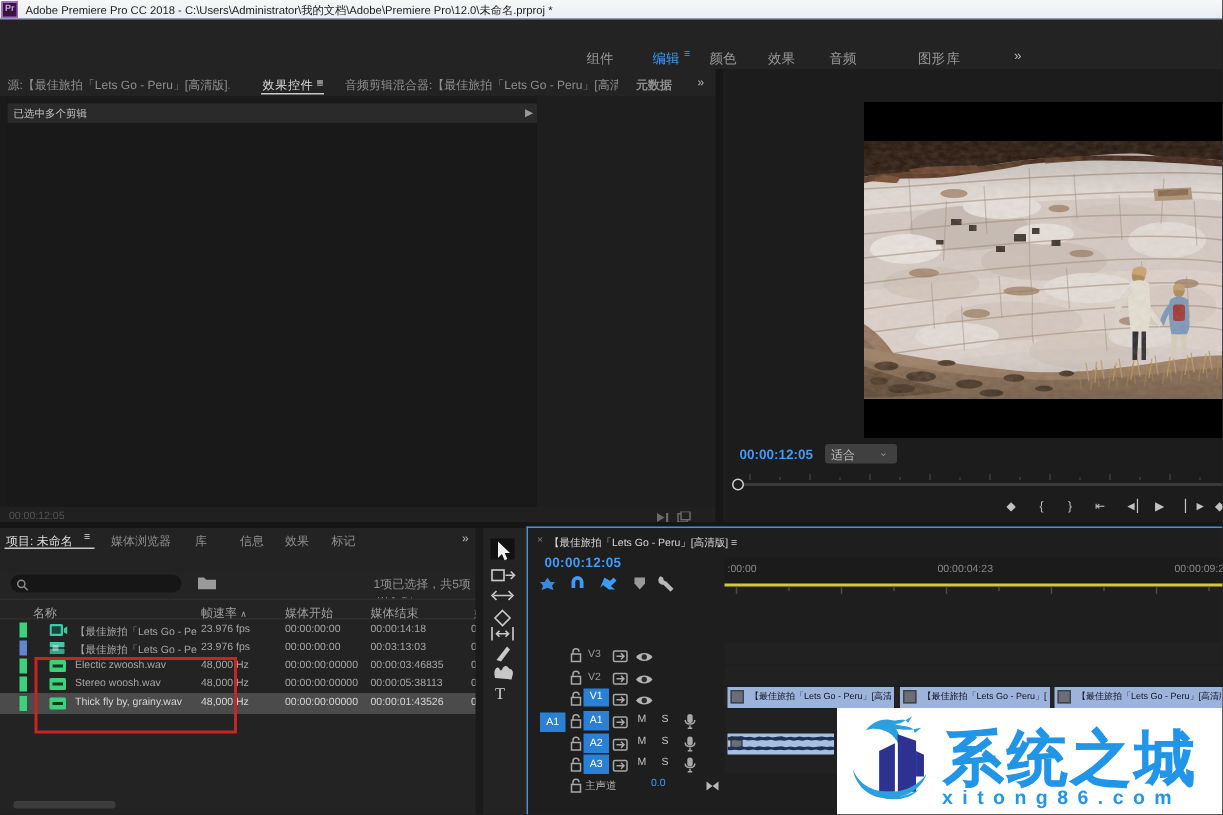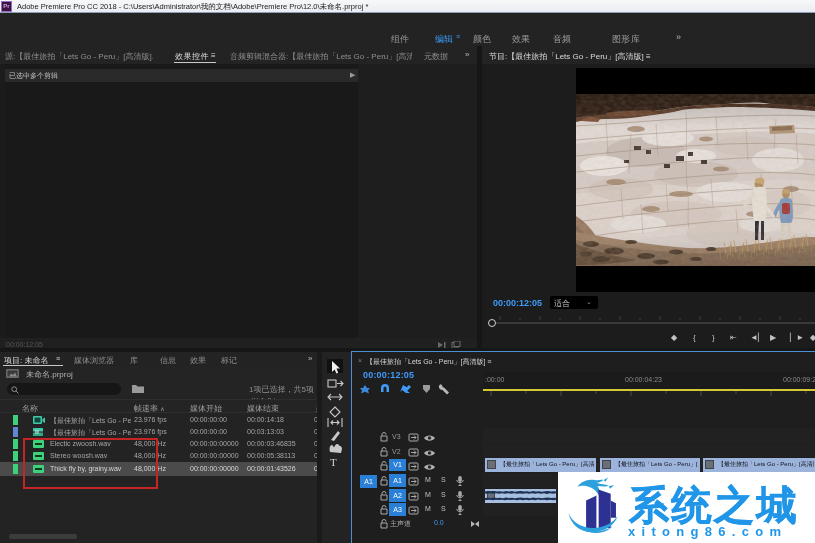--- a/index.html
+++ b/index.html
@@ -30,21 +30,21 @@
   <span class="abs" style="left:676px;top:3px;color:#b8b8b8;">»</span>
 </div>
 
 <div class="abs" style="left:0;top:46px;width:477px;height:305px;background:#232323;">
 
   <div class="abs" style="left:0;top:0;width:477px;height:18px;font-size:8px;color:#8f8f8f;background:#232323;">
     <span class="abs" style="left:5px;top:5px;white-space:nowrap;width:148px;overflow:hidden;">源:【最佳旅拍「Lets Go - Peru」[高清版].mp4</span>
     <span class="abs" style="left:175px;top:5px;color:#dcdcdc;letter-spacing:0.5px;font-family:Liberation Serif, serif;">效果控件</span>
     <span class="abs" style="left:211px;top:5px;color:#dcdcdc;">≡</span>
     <span class="abs" style="left:230px;top:5px;white-space:nowrap;width:182px;overflow:hidden;">音频剪辑混合器:【最佳旅拍「Lets Go - Peru」[高清版]</span>
-    <span class="abs" style="left:424px;top:5px;">元数据</span>
+    <span class="abs" style="left:424px;top:5px;font-weight:bold;">元数据</span>
     <span class="abs" style="left:465px;top:4px;color:#b8b8b8;font-size:8px;">»</span>
     <div class="abs" style="left:174px;top:16px;width:42px;height:1px;background:#c8c8c8;"></div>
   </div>
 
   <div class="abs" style="left:0;top:18px;width:477px;height:274px;background:#1b1b1b;">
     <div class="abs" style="left:5px;top:0;width:353px;height:274px;background:#191919;"></div>
     <div class="abs" style="left:358px;top:0;width:119px;height:274px;background:#1e1e1e;"></div>
     <div class="abs" style="left:5px;top:5px;width:353px;height:13px;background:#2a2a2a;color:#c4c4c4;font-size:7px;">
       <span class="abs" style="left:4px;top:2px;">已选中多个剪辑</span>
       <span class="abs" style="left:345px;top:2px;color:#9a9a9a;font-size:7px;">▶</span>
@@ -57,23 +57,20 @@
           <path d="M0,1 L5,4 L0,7 Z M6,1 L7.5,1 L7.5,7 L6,7 Z" fill="#6a6a6a"></path>
           <rect x="14" y="1.5" width="6" height="5.5" fill="none" stroke="#6a6a6a"></rect>
           <rect x="16" y="0" width="6" height="5.5" fill="#202020" stroke="#6a6a6a"></rect>
         </svg>
   </div>
 </div>
 
 <div class="abs" style="left:477px;top:46px;width:5px;height:305px;background:#161616;"></div>
 
 <div class="abs" style="left:482px;top:46px;width:333px;height:305px;background:#1c1c1c;">
-  <div class="abs" style="left:0;top:0;width:333px;height:18px;background:#232323;">
-    <span class="abs" style="left:7px;top:5px;font-size:8px;color:#dcdcdc;white-space:nowrap;">节目:【最佳旅拍「Lets Go - Peru」[高清版] ≡</span>
-  </div>
 
   <div class="abs" style="left:94px;top:22px;width:239px;height:224px;background:#000;">
     <div class="abs" style="left:0;top:26px;width:239px;height:172px;" id="photo">
     <svg width="239" height="172" viewBox="0 0 239 172">
       <defs>
         <filter id="grain" x="0" y="0" width="100%" height="100%">
           <feTurbulence type="fractalNoise" baseFrequency="0.55" numOctaves="2" seed="7" result="n"></feTurbulence>
           <feColorMatrix in="n" type="matrix" values="0 0 0 0 0.45 0 0 0 0 0.38 0 0 0 0 0.33 0 0 0 0.5 0"></feColorMatrix>
           <feComposite operator="over" in2="SourceGraphic"></feComposite>
         </filter>
@@ -198,21 +195,21 @@
       <path d="M203,109 C200,113 198,117 197,121 L200,123 C201,119 203,115 205,112 Z" fill="#7797bc"></path>
       <path d="M191,111 C194,115 197,119 199,122 L197,124 C194,121 191,117 189,113 Z" fill="#e4dfd4"></path>
 
       <rect width="239" height="172" filter="url(#grain2)" opacity="0.3"></rect>
       <rect width="239" height="172" fill="url(#vg)"></rect>
     </svg>
     </div>
   </div>
 
   <span class="abs" style="left:11px;top:252px;font-size:9px;font-weight:bold;color:#3f9bfa;">00:00:12:05</span>
-  <div class="abs" style="left:68px;top:250px;width:48px;height:13px;background:#000000;border-radius:2px;">
+  <div class="abs" style="left:68px;top:250px;width:48px;height:13px;background:#404040;border-radius:2px;">
     <span class="abs" style="left:4px;top:2px;font-size:8px;color:#c0c0c0;">适合</span>
     <span class="abs" style="left:36px;top:2px;font-size:7px;color:#909090;">⌄</span>
   </div>
 
   <div class="abs" style="left:8px;top:276px;width:325px;height:2px;background:#3a3a3a;"></div>
   <div class="abs" style="left:6px;top:273px;width:8px;height:8px;border:1px solid #d0d0d0;border-radius:50%;background:#1c1c1c;"></div>
   <svg class="abs" style="left:8px;top:268px;" width="325" height="7">
         <g stroke="#3e3e3e" stroke-width="1">
           <path d="M10,2 L10,6 M30,4 L30,6 M50,2 L50,6 M70,4 L70,6 M90,2 L90,6 M110,4 L110,6 M130,2 L130,6 M150,4 L150,6 M170,2 L170,6 M190,4 L190,6 M210,2 L210,6 M230,4 L230,6 M250,2 L250,6 M270,4 L270,6 M290,2 L290,6 M310,4 L310,6"></path>
         </g>
@@ -240,28 +237,20 @@
     <span class="abs" style="left:74px;top:3px;">媒体浏览器</span>
     <span class="abs" style="left:130px;top:3px;">库</span>
     <span class="abs" style="left:160px;top:3px;">信息</span>
     <span class="abs" style="left:190px;top:3px;">效果</span>
     <span class="abs" style="left:221px;top:3px;">标记</span>
     <span class="abs" style="left:251px;top:3px;margin-top:36px;">历史记</span>
     <span class="abs" style="left:308px;top:2px;color:#b8b8b8;font-size:8px;">»</span>
     <div class="abs" style="left:3px;top:13px;width:60px;height:1px;background:#c8c8c8;"></div>
   </div>
 
-  <div class="abs" style="left:0;top:14px;width:322px;height:15px;background:#242424;">
-    <svg class="abs" style="left:6px;top:3px;" width="13" height="9">
-          <rect x="0" y="0" width="13" height="9" rx="1" fill="#6a6a6a"></rect>
-          <rect x="1.5" y="1.5" width="10" height="6" fill="#3a3a3a"></rect>
-          <path d="M3,7.5 L5,4.5 L7,6 L9,3.5 L11,7.5 Z" fill="#8a8a8a"></path>
-        </svg>
-    <span class="abs" style="left:26px;top:3px;font-size:8px;color:#b4b4b4;">未命名.prproj</span>
-  </div>
 
   <div class="abs" style="left:0;top:29px;width:322px;height:17px;background:#242424;">
     <div class="abs" style="left:7px;top:2px;width:114px;height:12px;background:#161616;border-radius:6px;">
       <svg class="abs" style="left:4px;top:2.5px;" width="8" height="8">
             <circle cx="3.2" cy="3.2" r="2.4" fill="none" stroke="#8a8a8a" stroke-width="1"></circle>
             <path d="M5,5 L7.5,7.5" stroke="#8a8a8a" stroke-width="1"></path>
           </svg>
     </div>
     <svg class="abs" style="left:132px;top:3px;" width="12" height="9">
           <path d="M0,1 L4,1 L5.5,2.5 L12,2.5 L12,9 L0,9 Z" fill="#9a9a9a"></path>

